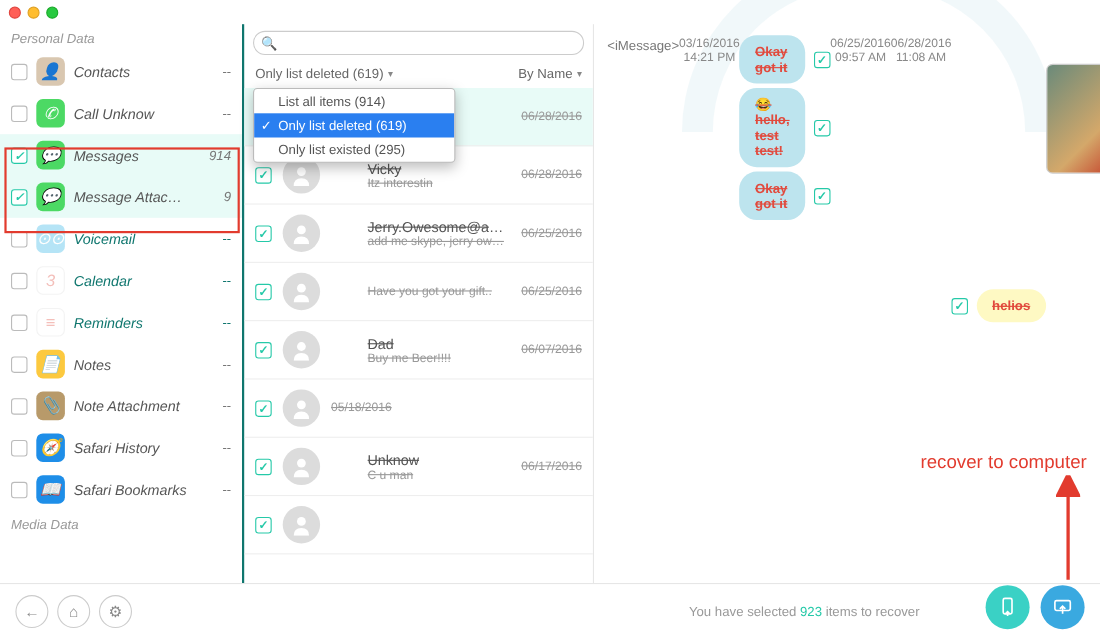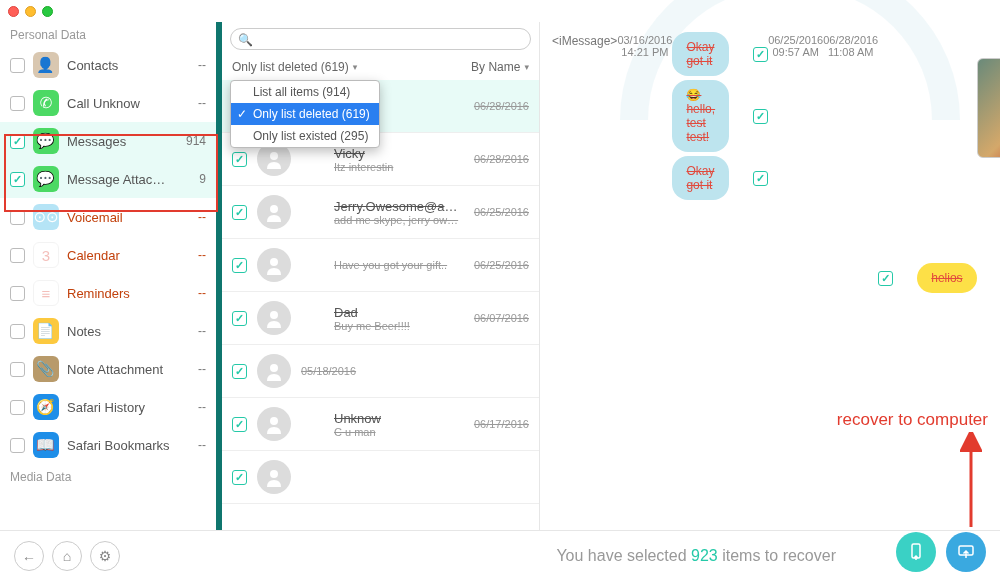--- a/index.html
+++ b/index.html
@@ -7,73 +7,73 @@
 
 
 .titlebar { height: 22px; display: flex; align-items: center; padding: 0 8px; gap: 6px; }
 .dot { width: 11px; height: 11px; border-radius: 50%; }
 .dot.red { background: #ff5f57; border: 0.5px solid #e0443e; }
 .dot.yel { background: #ffbd2e; border: 0.5px solid #dfa023; }
 .dot.grn { background: #28c940; border: 0.5px solid #1aab29; }
 
 
 .main { display: flex; height: 508px; }
-.sidebar { width: 222px; border-right: 6px solid #0f766e; overflow-y: auto; }
+.sidebar { width: 222px; border-right: 2px solid #0f766e; overflow-y: auto; font-style: italic; }
 .section-head { font-size: 12px; color: #999; padding: 6px 10px 4px; }
 .side-item { display: flex; align-items: center; height: 38px; padding: 0 10px; gap: 8px; cursor: pointer; }
 .side-item.sel { background: #e8fbf7; }
 .side-item .count { margin-left: auto; color: #777; font-size: 12px; }
 .chk { width: 15px; height: 15px; border: 1px solid #bbb; border-radius: 3px; background: #fff; flex-shrink: 0; display: flex; align-items: center; justify-content: center; }
 .chk.on { border-color: #25c9a8; }
 .chk.on::after { content: "✓"; color: #25c9a8; font-size: 11px; font-weight: bold; }
 .side-icon { width: 26px; height: 26px; border-radius: 6px; flex-shrink: 0; display: flex; align-items: center; justify-content: center; color: #fff; font-size: 15px; }
 .side-label { flex: 1; white-space: nowrap; overflow: hidden; text-overflow: ellipsis; color: #555; }
-.side-item.dim .side-label, .side-item.dim .count { color: #c2410c; }
+.side-item.dim .side-label, .side-item.dim .count { color: #0f766e; }
 .side-item.dim .side-icon { opacity: 0.35; }
 .red-box { position: absolute; border: 2px solid #e23b2e; pointer-events: none; }
 
 
 .middle { width: 318px; border-right: 1px solid #e6e6e6; display: flex; flex-direction: column; position: relative; }
 .search-wrap { padding: 6px 8px 4px; }
 .search { width: 100%; height: 22px; border: 1px solid #ccc; border-radius: 11px; padding: 0 10px 0 24px; background: #fff; font-size: 12px; }
 .search-icon { position: absolute; left: 16px; top: 11px; color: #888; font-size: 12px; pointer-events: none; }
 .filter-row { display: flex; align-items: center; padding: 6px 10px; font-size: 12px; color: #666; }
 .filter-left, .filter-right { cursor: pointer; display: flex; align-items: center; gap: 4px; }
 .filter-right { margin-left: auto; }
 .tri { font-size: 9px; color: #888; }
-.dropdown { position: absolute; left: 8px; top: 58px; width: 150px; background: #fff; border: 1px solid #bbb; border-radius: 4px; box-shadow: 0 4px 12px rgba(0,0,0,0.25); z-index: 50; font-size: 12px; overflow: hidden; }
+.dropdown { position: absolute; left: 8px; top: 58px; width: 184px; background: #fff; border: 1px solid #bbb; border-radius: 4px; box-shadow: 0 4px 12px rgba(0,0,0,0.25); z-index: 50; font-size: 12px; overflow: hidden; }
 .dd-item { padding: 4px 8px 4px 22px; cursor: pointer; position: relative; }
 .dd-item.sel { background: #2a7ff0; color: #fff; }
 .dd-item.sel::before { content: "✓"; position: absolute; left: 6px; }
 .msg-list { flex: 1; overflow-y: auto; }
 .msg-row { display: flex; align-items: center; height: 53px; padding: 0 10px; gap: 10px; border-bottom: 1px solid #eee; }
 .msg-row.hilite { background: #e8fbf7; }
 .avatar { width: 34px; height: 34px; border-radius: 50%; background: #dcdcdc; flex-shrink: 0; display: flex; align-items: center; justify-content: center; color: #fff; font-size: 18px; }
 .msg-txt { flex: 1; overflow: hidden; margin-left: 33px; }
 .msg-name { font-size: 13px; color: #555; text-decoration: line-through; white-space: nowrap; overflow: hidden; text-overflow: ellipsis; }
 .msg-prev { font-size: 11px; color: #999; text-decoration: line-through; white-space: nowrap; overflow: hidden; text-overflow: ellipsis; }
 .msg-date { font-size: 11px; color: #999; text-decoration: line-through; flex-shrink: 0; }
 
 
 .right { flex: 1; position: relative; display: flex; flex-direction: row; padding: 6px 12px; overflow: hidden; }
 .imsg-head { text-align: center; font-size: 12px; color: #777; margin: 6px 0 3px; }
 .ts { text-align: center; font-size: 11px; color: #888; margin: 6px 0; }
-.bubble-row { display: flex; align-items: center; gap: 24px; margin: 4px 0; }
+.bubble-row { display: flex; align-items: center; gap: 8px; margin: 4px 0; font-weight: bold; }
 .bubble-row.out { justify-content: flex-end; }
 .bubble { background: #bde4ee; color: #e14a3d; padding: 8px 14px; border-radius: 16px; font-size: 12px; text-decoration: line-through; max-width: 220px; position: relative; }
-.bubble.in { background: #fde047; color: #e14a3d; }
+.bubble.in { background: #fef9c3; color: #e14a3d; }
 .bubble-chk { width: 15px; height: 15px; }
 .annot { position: absolute; color: #e23b2e; font-size: 17px; font-weight: 500; pointer-events: none; text-shadow: 0 0 1px rgba(255,255,255,0.8); }
 .arrow { position: absolute; pointer-events: none; }
 .img-thumb { width: 170px; height: 100px; border-radius: 6px; background: linear-gradient(135deg,#6a8a7a 0%, #d4a86a 40%, #c85a3a 55%, #5a7a6a 100%); border: 1px solid #ccc; }
 
 
 .footer { position: absolute; bottom: 0; left: 0; right: 0; height: 50px; border-top: 1px solid #e6e6e6; display: flex; align-items: center; padding: 0 14px; background: #fff; z-index: 20; }
 .circ-btn { width: 30px; height: 30px; border: 1px solid #ccc; border-radius: 50%; background: #fff; display: flex; align-items: center; justify-content: center; color: #888; margin-right: 8px; cursor: pointer; font-size: 14px; }
-.selected-txt { margin-left: auto; margin-right: 150px; font-size: 16px; color: #999; }
+.selected-txt { margin-left: auto; margin-right: 150px; font-size: 12px; color: #999; }
 .selected-txt .num { color: #25c9a8; }
 .action-btns { position: absolute; right: 14px; bottom: 8px; display: flex; gap: 10px; z-index: 25; }
 .action-circ { width: 40px; height: 40px; border-radius: 50%; display: flex; align-items: center; justify-content: center; cursor: pointer; color: #fff; font-size: 18px; }
 .action-circ.phone { background: #3ad1c5; }
 .action-circ.comp { background: #3aa9e0; }
 
 
 .bg-swirl { position: absolute; top: -40px; right: 40px; width: 340px; height: 160px; border: 28px solid rgba(200,225,235,0.25); border-bottom: none; border-radius: 170px 170px 0 0; pointer-events: none; }
 </style>
 </head>

